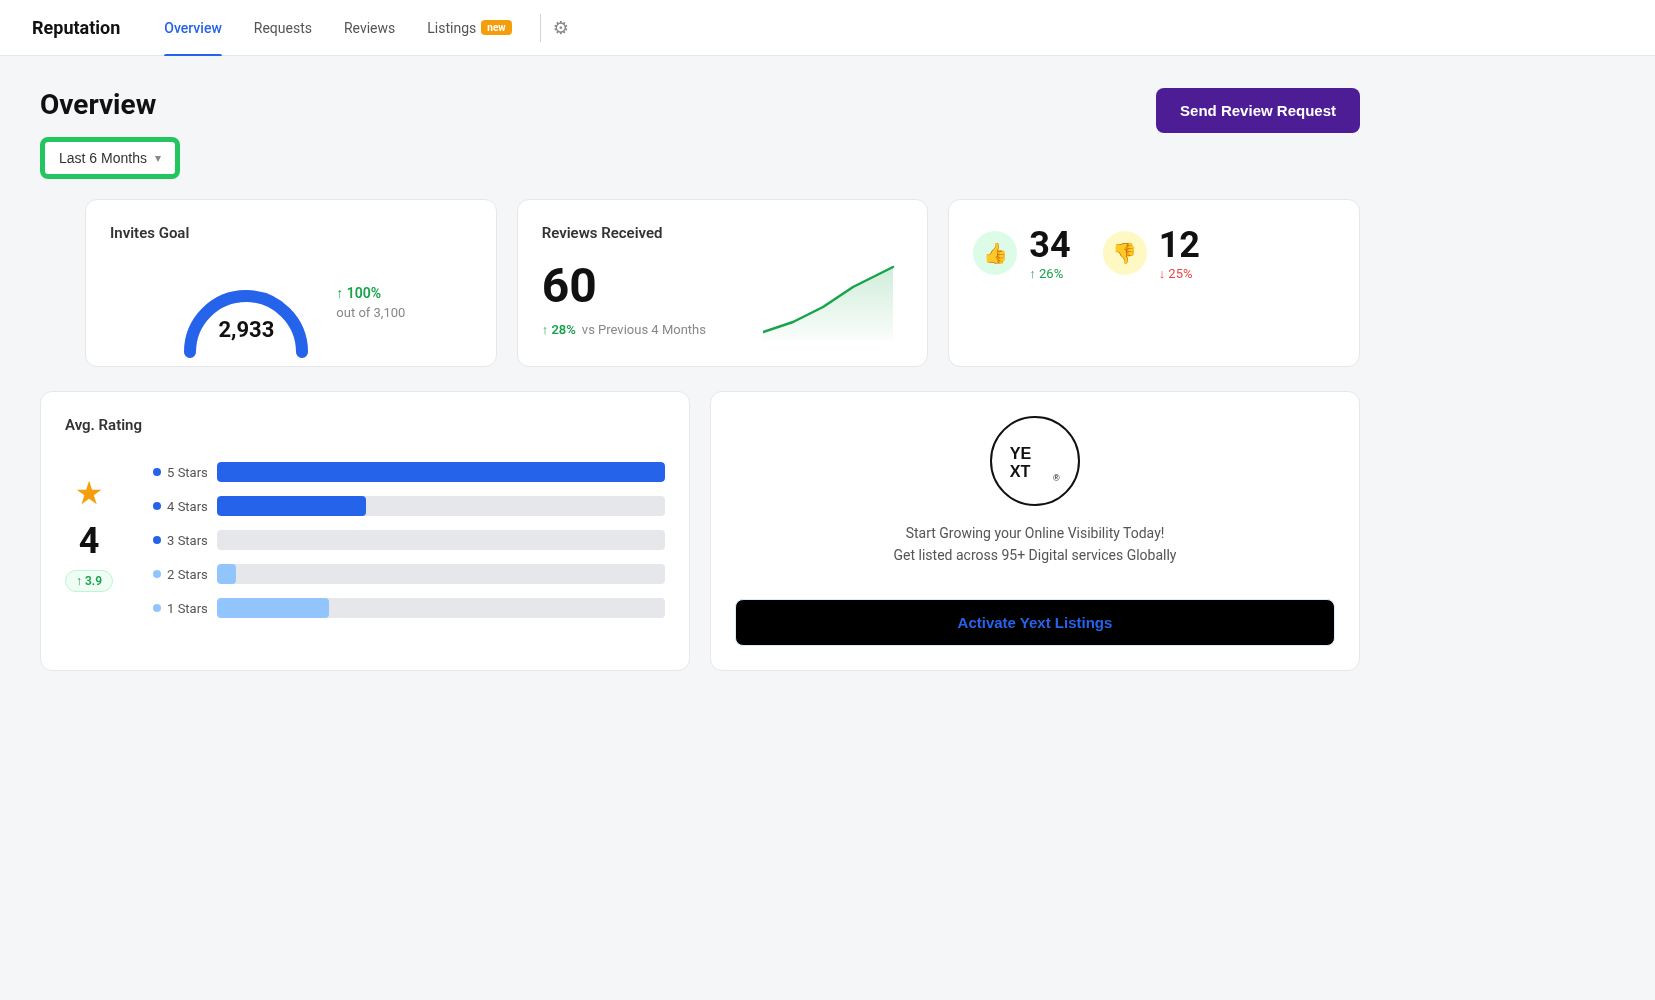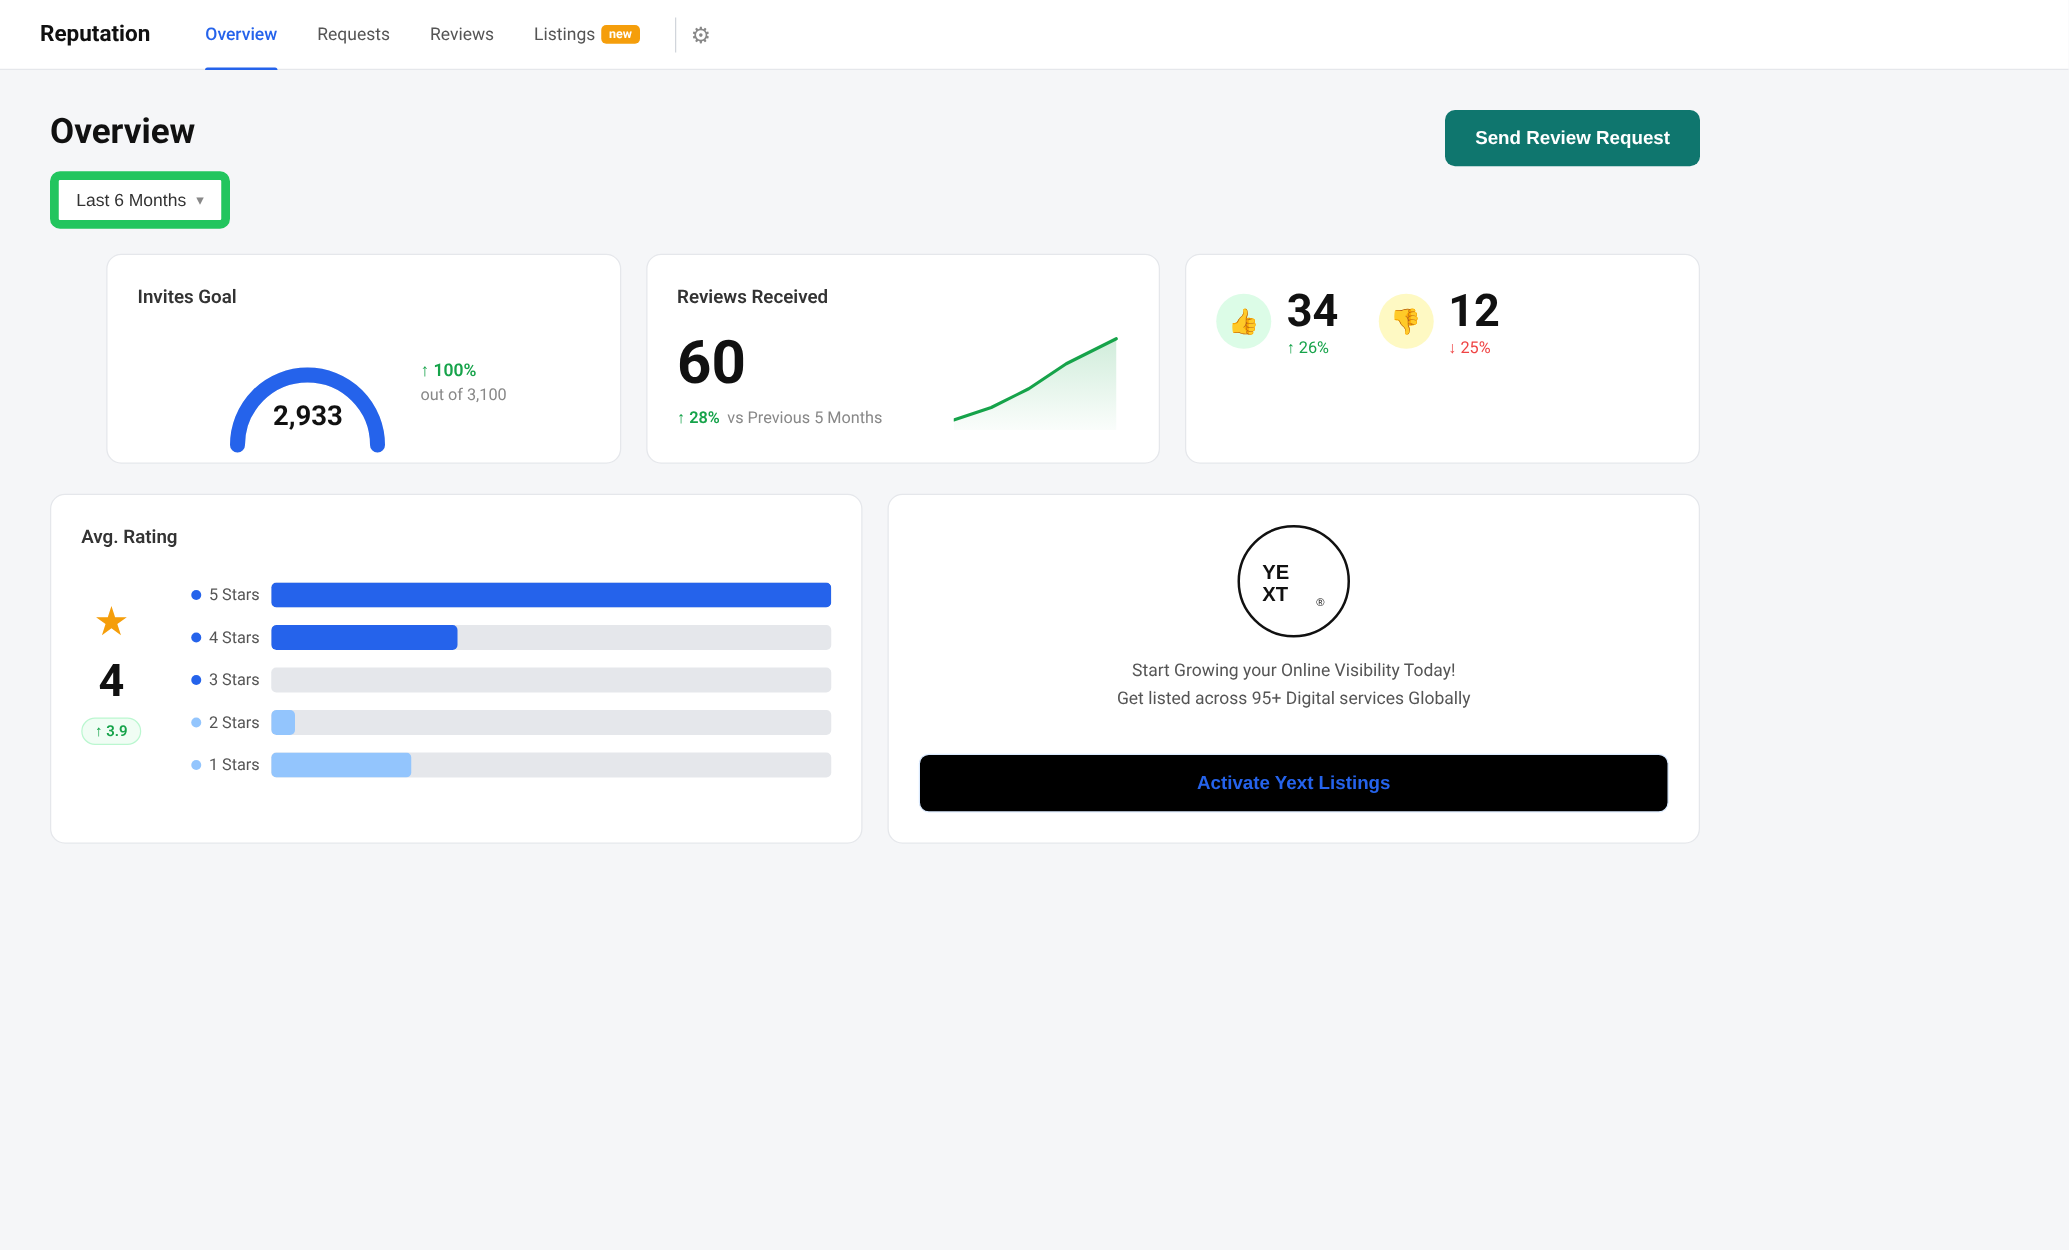--- a/index.html
+++ b/index.html
@@ -15,24 +15,24 @@
     .nav-badge { background: #f59e0b; color: #fff; font-size: 10px; font-weight: 700; padding: 2px 6px; border-radius: 4px; margin-left: 5px; }
     .nav-divider { width: 1px; height: 28px; background: #d1d5db; margin: 0 12px; }
     .nav-gear { color: #888; cursor: pointer; font-size: 18px; }
 
     
     .main { padding: 32px 40px; max-width: 1400px; }
 
     
     .page-header { display: flex; align-items: flex-start; justify-content: space-between; margin-bottom: 20px; }
     .page-title { font-size: 28px; font-weight: 700; color: #111; margin-bottom: 16px; }
-    .btn-primary { background: #0f766e; color: #fff; border: none; border-radius: 8px; padding: 14px 24px; font-size: 15px; font-weight: 600; cursor: pointer; white-space: nowrap; }
-
-    
-    .dropdown-btn { display: flex; align-items: center; gap: 8px; background: #fff; border: 7px solid #22c55e; border-radius: 8px; padding: 8px 14px; font-size: 14px; color: #333; cursor: pointer; }
+    .btn-primary { background: #4c1d95; color: #fff; border: none; border-radius: 8px; padding: 14px 24px; font-size: 15px; font-weight: 600; cursor: pointer; white-space: nowrap; }
+
+    
+    .dropdown-btn { display: flex; align-items: center; gap: 8px; background: #fff; border: 5px solid #22c55e; border-radius: 8px; padding: 8px 14px; font-size: 14px; color: #333; cursor: pointer; }
     .dropdown-btn .chevron { font-size: 12px; color: #888; }
 
     
     .cards-row { display: grid; grid-template-columns: 1fr 1fr 1fr; gap: 20px; margin-bottom: 24px; padding-left: 45px; }
     .card { background: #fff; border-radius: 12px; border: 1px solid #e5e7eb; padding: 24px; }
 
     
     .card-title { font-size: 15px; font-weight: 600; color: #333; margin-bottom: 20px; }
     .gauge-container { display: flex; align-items: center; gap: 20px; justify-content: center; }
     .gauge-wrapper { position: relative; width: 140px; height: 80px; }
@@ -146,21 +146,21 @@
       </div>
     </div>
 
     <div class="card">
       <div class="card-title">Reviews Received</div>
       <div class="reviews-inner">
         <div class="reviews-left">
           <div class="reviews-big">60</div>
           <div class="reviews-stat">
             <span class="up-green">↑ <span>28%</span></span>
-            <span>vs Previous 5 Months</span>
+            <span>vs Previous 4 Months</span>
           </div>
         </div>
 
         <svg class="chart-svg" viewBox="0 0 140 80">
           <defs>
             <linearGradient id="chartGrad" x1="0" y1="0" x2="0" y2="1">
               <stop offset="0%" stop-color="#16a34a" stop-opacity="0.2"></stop>
               <stop offset="100%" stop-color="#16a34a" stop-opacity="0.02"></stop>
             </linearGradient>
           </defs>

